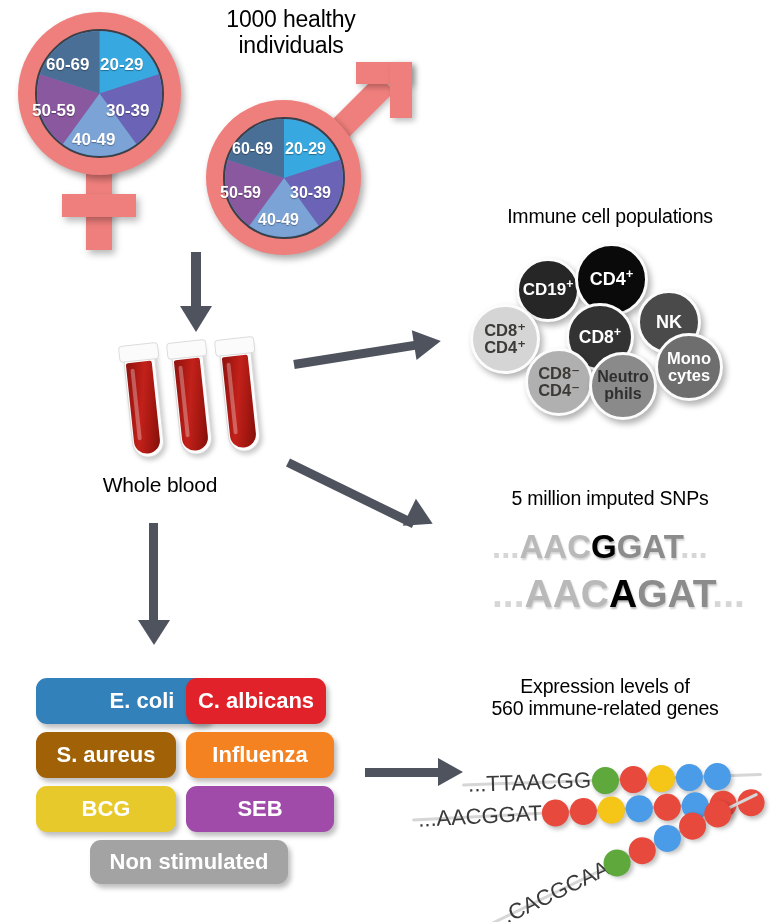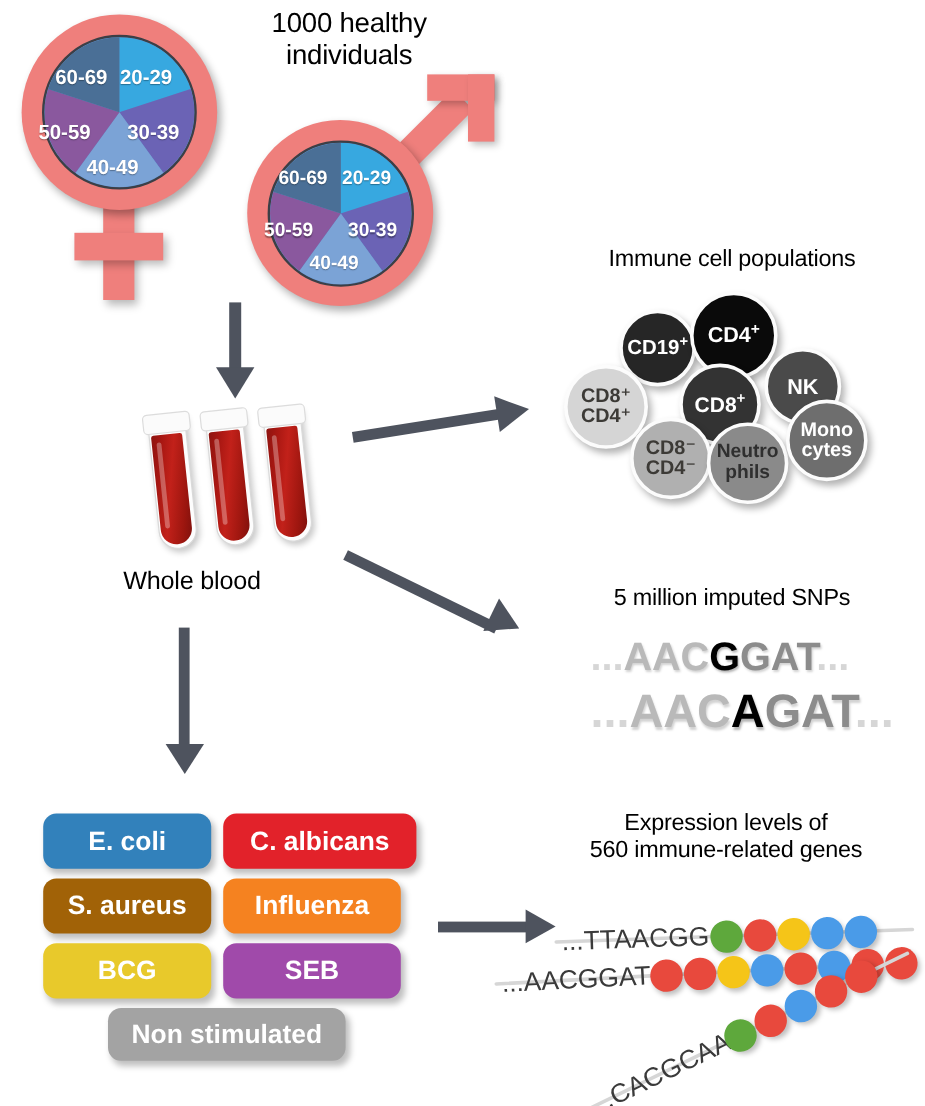--- a/index.html
+++ b/index.html
@@ -211,24 +211,24 @@
   </div>
 
   <div class="abs heading" id="title-snps">5 million imputed SNPs</div>
 
   <div class="abs" style="left:478px;top:528px;width:280px;height:90px;">
     <div class="snp-row" style="left:14px;top:0px;font-size:33px;"><span class="faint">...</span><span class="dim">AAC</span><span class="hot">G</span><span class="mid">GAT</span><span class="faint">...</span></div>
     <div class="snp-row" style="left:14px;top:44px;font-size:39px;"><span class="faint">...</span><span class="dim">AAC</span><span class="hot">A</span><span class="mid">GAT</span><span class="faint">...</span></div>
   </div>
 
   <div class="abs" style="left:0;top:0;width:360px;height:922px;">
-    <div class="stim" style="left: 36px; top: 678px; width: 140px; height: 46px; background: rgb(50, 129, 187);">
+    <div class="stim" style="left: 36px; top: 678px; width: 140px; height: 46px; background: rgb(50, 129, 187); padding-left: 36px;">
         <span>E. coli</span>
       </div>
-    <div class="stim" style="left: 186px; top: 678px; width: 161px; height: 46px; background: rgb(226, 34, 42);">
+    <div class="stim" style="left: 186px; top: 678px; width: 140px; height: 46px; background: rgb(226, 34, 42);">
         <span>C. albicans</span>
       </div>
     <div class="stim" style="left: 36px; top: 732px; width: 140px; height: 46px; background: #a16207;">
         <span>S. aureus</span>
       </div>
     <div class="stim" style="left: 186px; top: 732px; width: 148px; height: 46px; background: rgb(245, 130, 32);">
         <span>Influenza</span>
       </div>
     <div class="stim" style="left: 36px; top: 786px; width: 140px; height: 46px; background: rgb(232, 201, 43);">
         <span>BCG</span>

